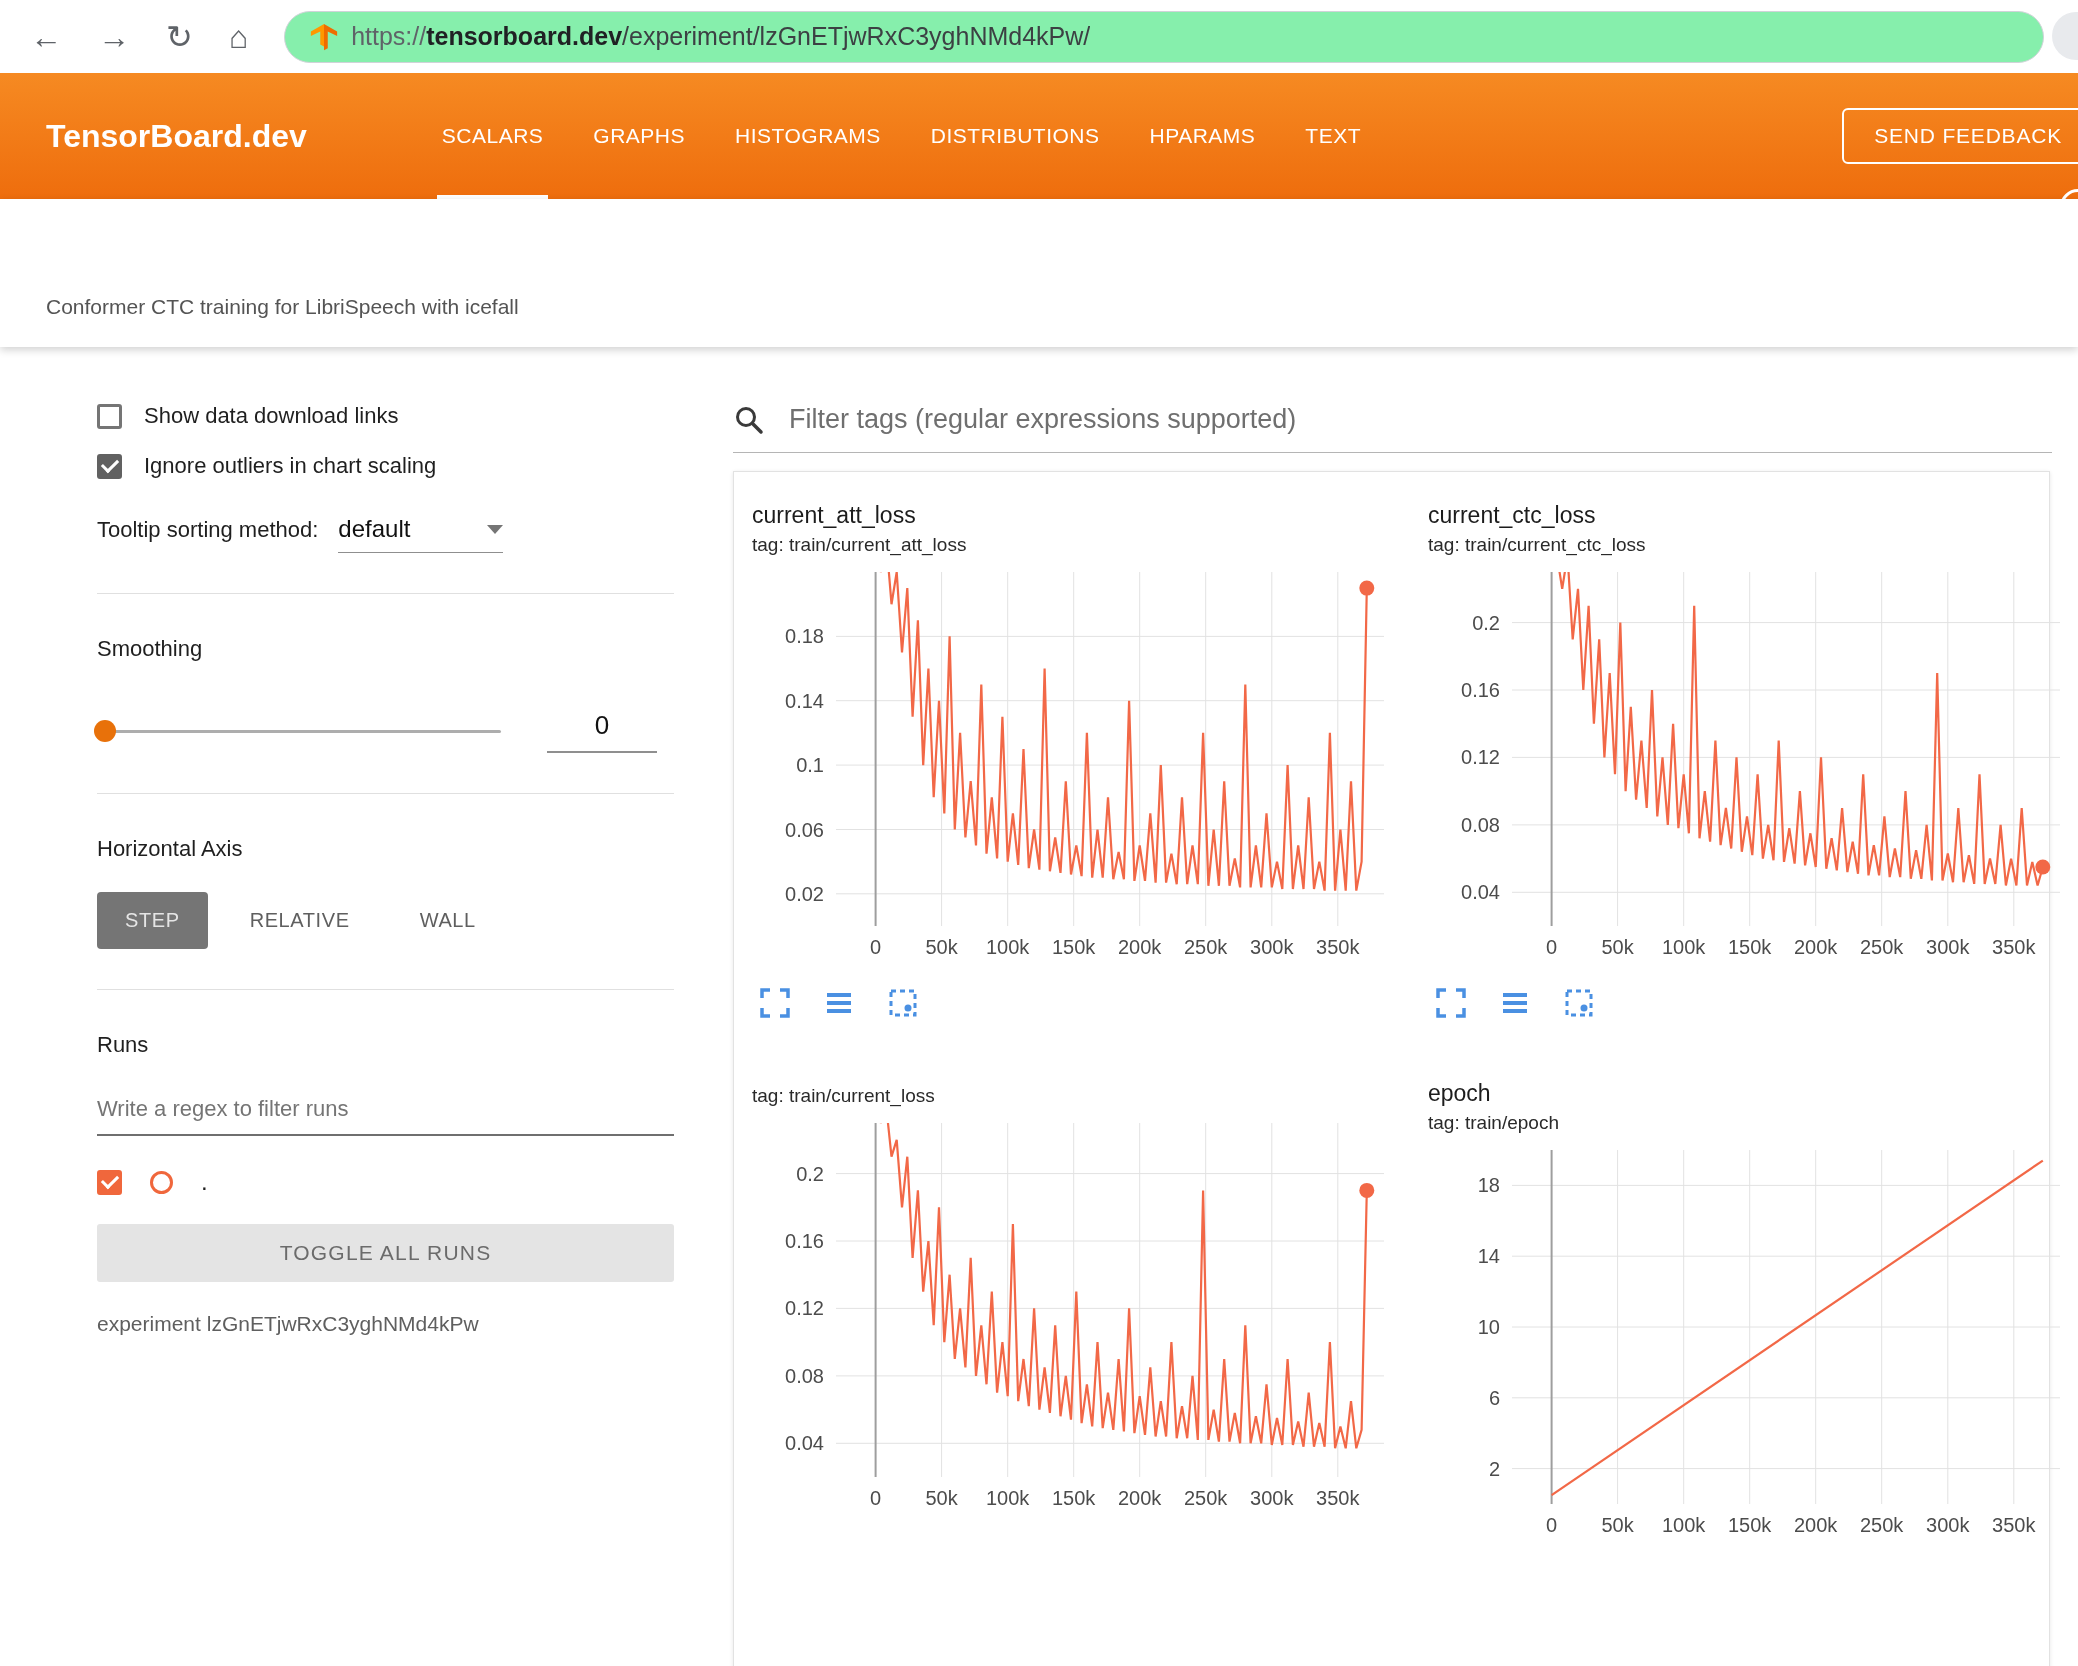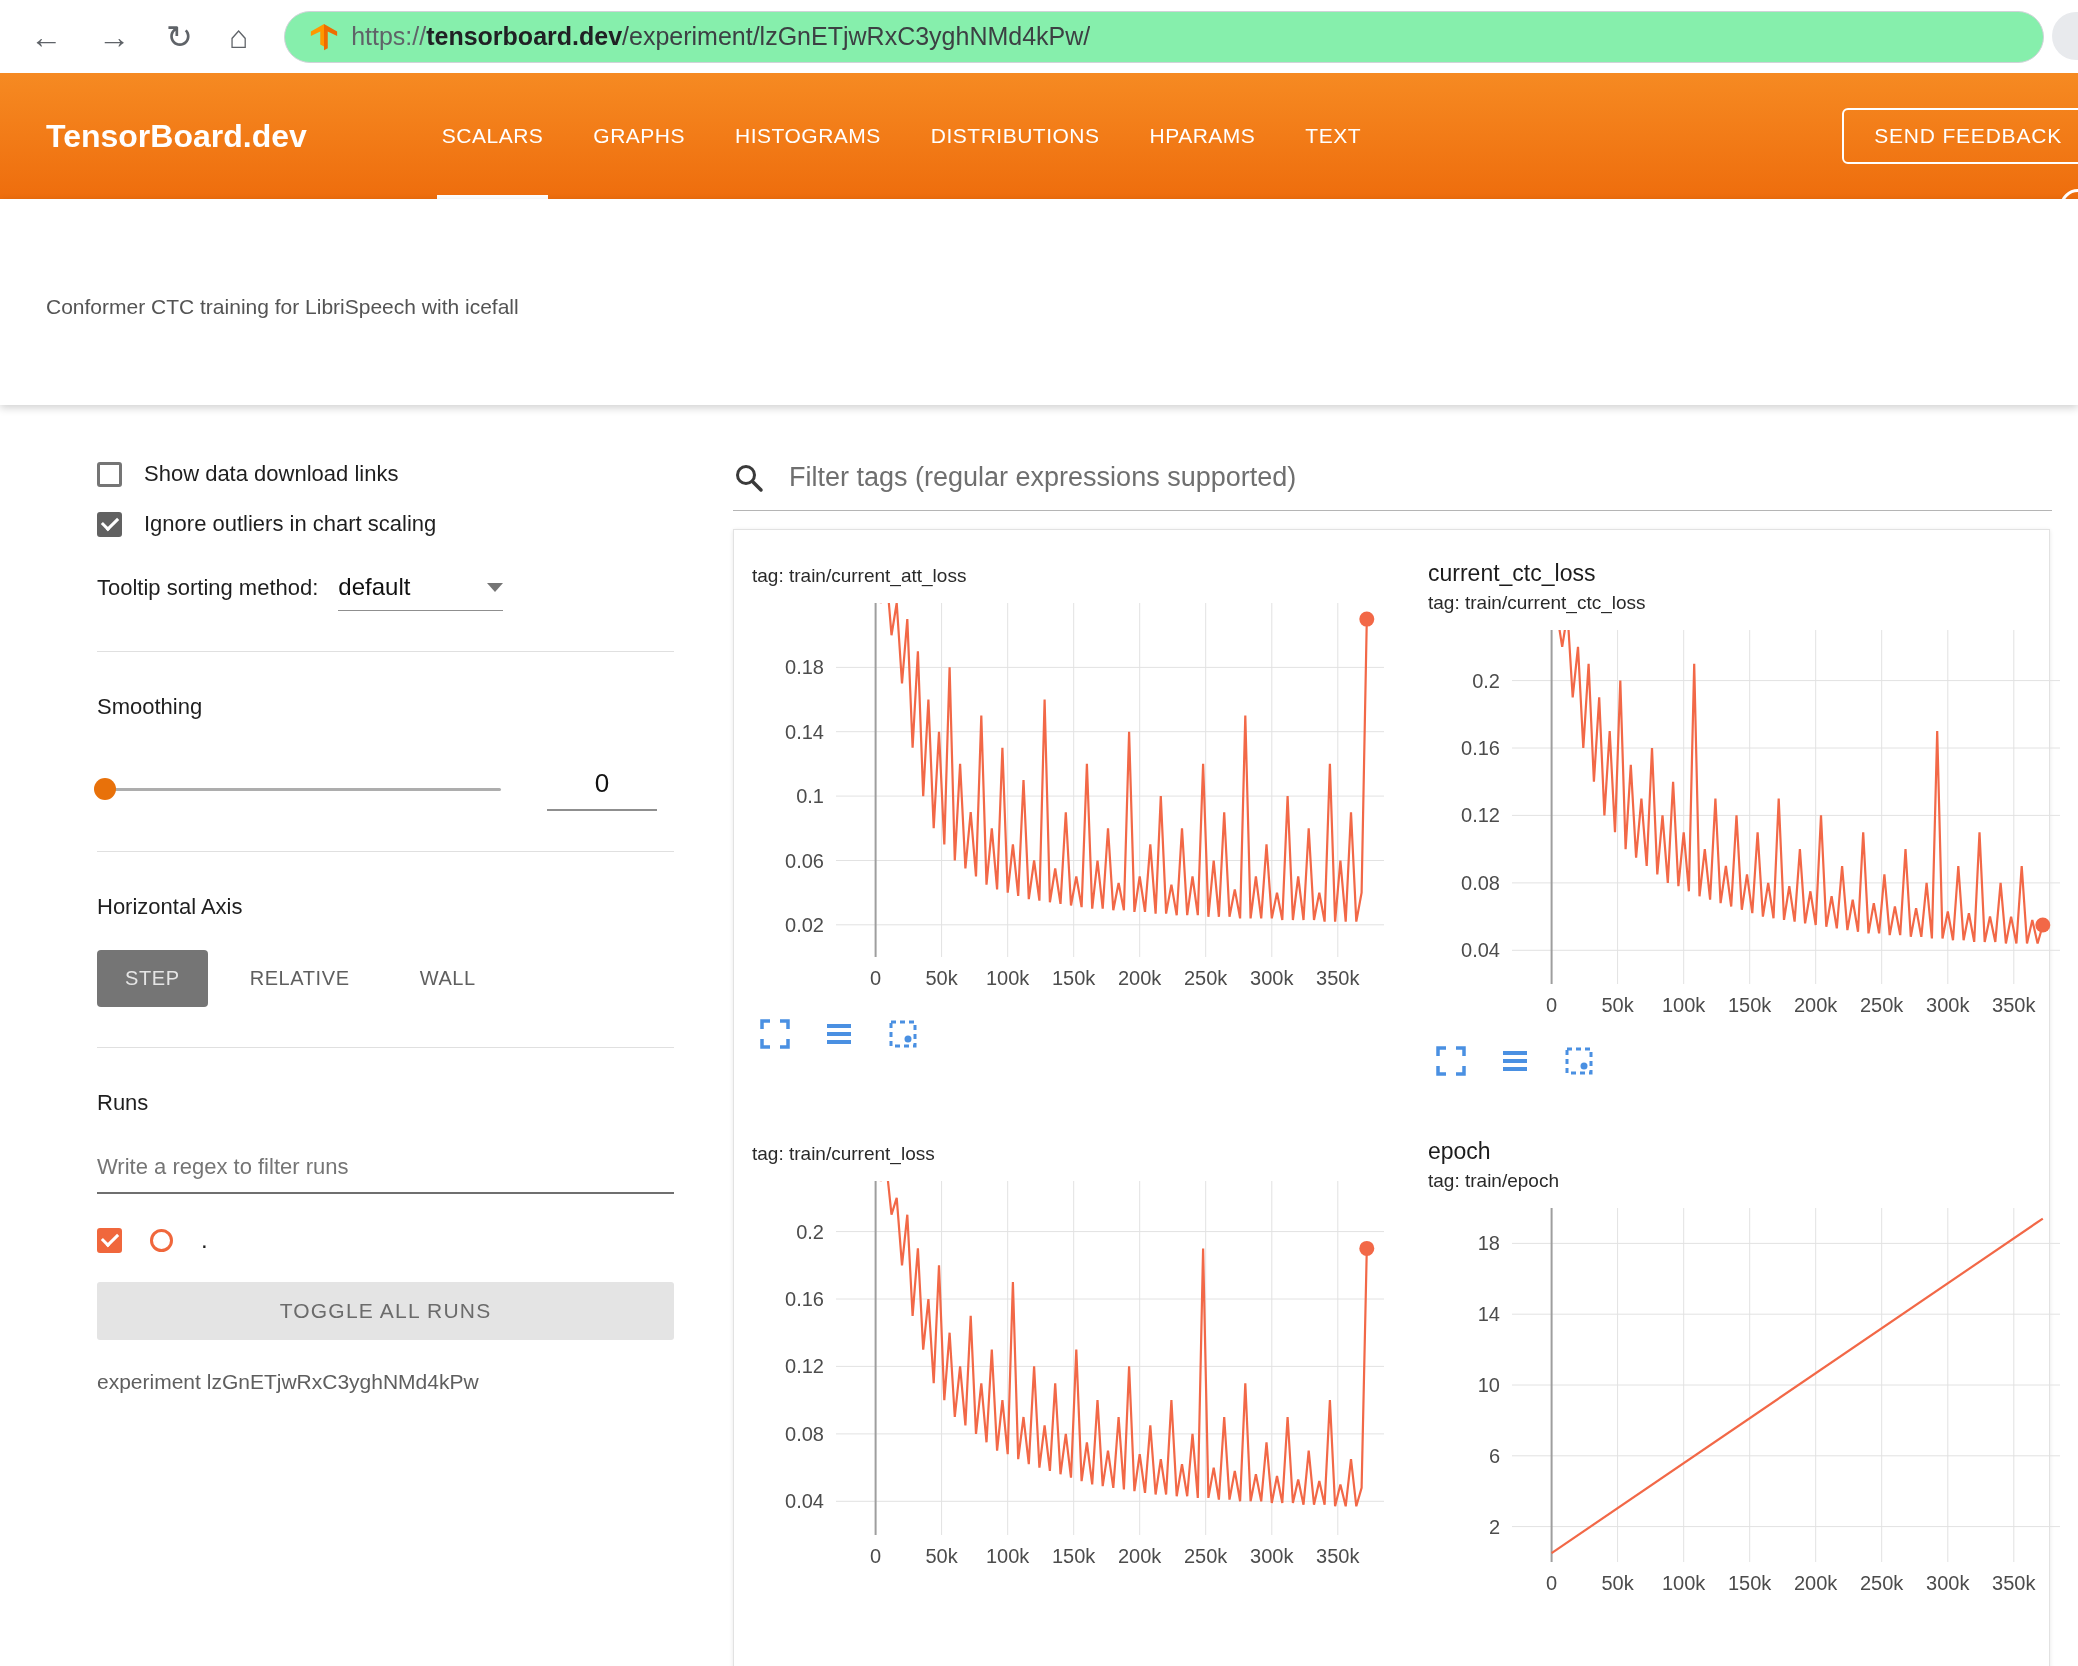--- a/index.html
+++ b/index.html
@@ -18,21 +18,21 @@
   
   .app-header{height:126px;background:linear-gradient(180deg,#f68a22 0%,#ee6d0d 100%);display:flex;align-items:center;position:relative;overflow:hidden;}
   .brand{margin-left:46px;font-size:32px;font-weight:700;color:#fff;white-space:nowrap;}
   .tabs{display:flex;margin-left:110px;height:100%;}
   .tab{display:flex;align-items:center;padding:0 25px;font-size:21px;color:#fff;letter-spacing:0.5px;position:relative;cursor:pointer;}
   .tab.active::after{content:"";position:absolute;left:20px;right:20px;bottom:0;height:4px;background:#fff;}
   .feedback-btn{position:absolute;right:-16px;top:35px;height:56px;padding:0 30px;border:2px solid #fff;border-radius:6px;background:transparent;color:#fff;font-size:21px;letter-spacing:0.8px;font-family:inherit;cursor:pointer;}
   .header-circle{position:absolute;right:-18px;top:116px;width:36px;height:36px;border-radius:50%;border:3px solid #fff;box-sizing:border-box;}
 
   
-  .experiment-bar{height:206px;background:#fff;box-shadow:0 3px 8px rgba(0,0,0,0.18);position:relative;z-index:5;}
+  .experiment-bar{height:148px;background:#fff;box-shadow:0 3px 8px rgba(0,0,0,0.18);position:relative;z-index:5;}
   .experiment-title{position:absolute;left:46px;top:96px;font-size:21px;color:#545454;}
 
   
   .content{display:flex;height:1308px;background:#fff;margin-left:44px;}
 
   
   .sidebar{width:650px;min-width:650px;box-sizing:border-box;padding:56px 20px 0 53px;}
   .check-row{display:flex;align-items:center;gap:22px;margin-bottom:24px;font-size:22px;color:#1f1f1f;}
   .cb{width:25px;height:25px;border:3px solid #757575;border-radius:3px;box-sizing:border-box;flex:none;cursor:pointer;display:flex;align-items:center;justify-content:center;}
   .cb.checked{background:#616161;border-color:#616161;}
@@ -172,20 +172,21 @@
             <circle cx="13" cy="13" r="8.5" fill="none" stroke="#3a3a3a" stroke-width="3"></circle>
             <line x1="19.5" y1="19.5" x2="28" y2="28" stroke="#3a3a3a" stroke-width="3.5" stroke-linecap="round"></line>
           </svg>
         </span>
         <input class="filter-input" placeholder="Filter tags (regular expressions supported)" style="">
       </div>
 
       <div class="card">
         <div class="charts-grid" id="charts-grid">
   <div class="chart-panel">
+    <div class="chart-title">current_att_loss</div>
     <div class="chart-subtitle">tag: train/current_att_loss</div>
     <svg class="chart-svg" width="650" height="400" viewBox="0 0 650 400">
                 <line x1="84" y1="327.8" x2="632" y2="327.8" stroke="#e2e2e2" stroke-width="1"></line>
                 <text x="72" y="334.8" text-anchor="end">0.02</text>
                 <line x1="84" y1="263.5" x2="632" y2="263.5" stroke="#e2e2e2" stroke-width="1"></line>
                 <text x="72" y="270.5" text-anchor="end">0.06</text>
                 <line x1="84" y1="199.1" x2="632" y2="199.1" stroke="#e2e2e2" stroke-width="1"></line>
                 <text x="72" y="206.1" text-anchor="end">0.1</text>
                 <line x1="84" y1="134.7" x2="632" y2="134.7" stroke="#e2e2e2" stroke-width="1"></line>
                 <text x="72" y="141.7" text-anchor="end">0.14</text>

